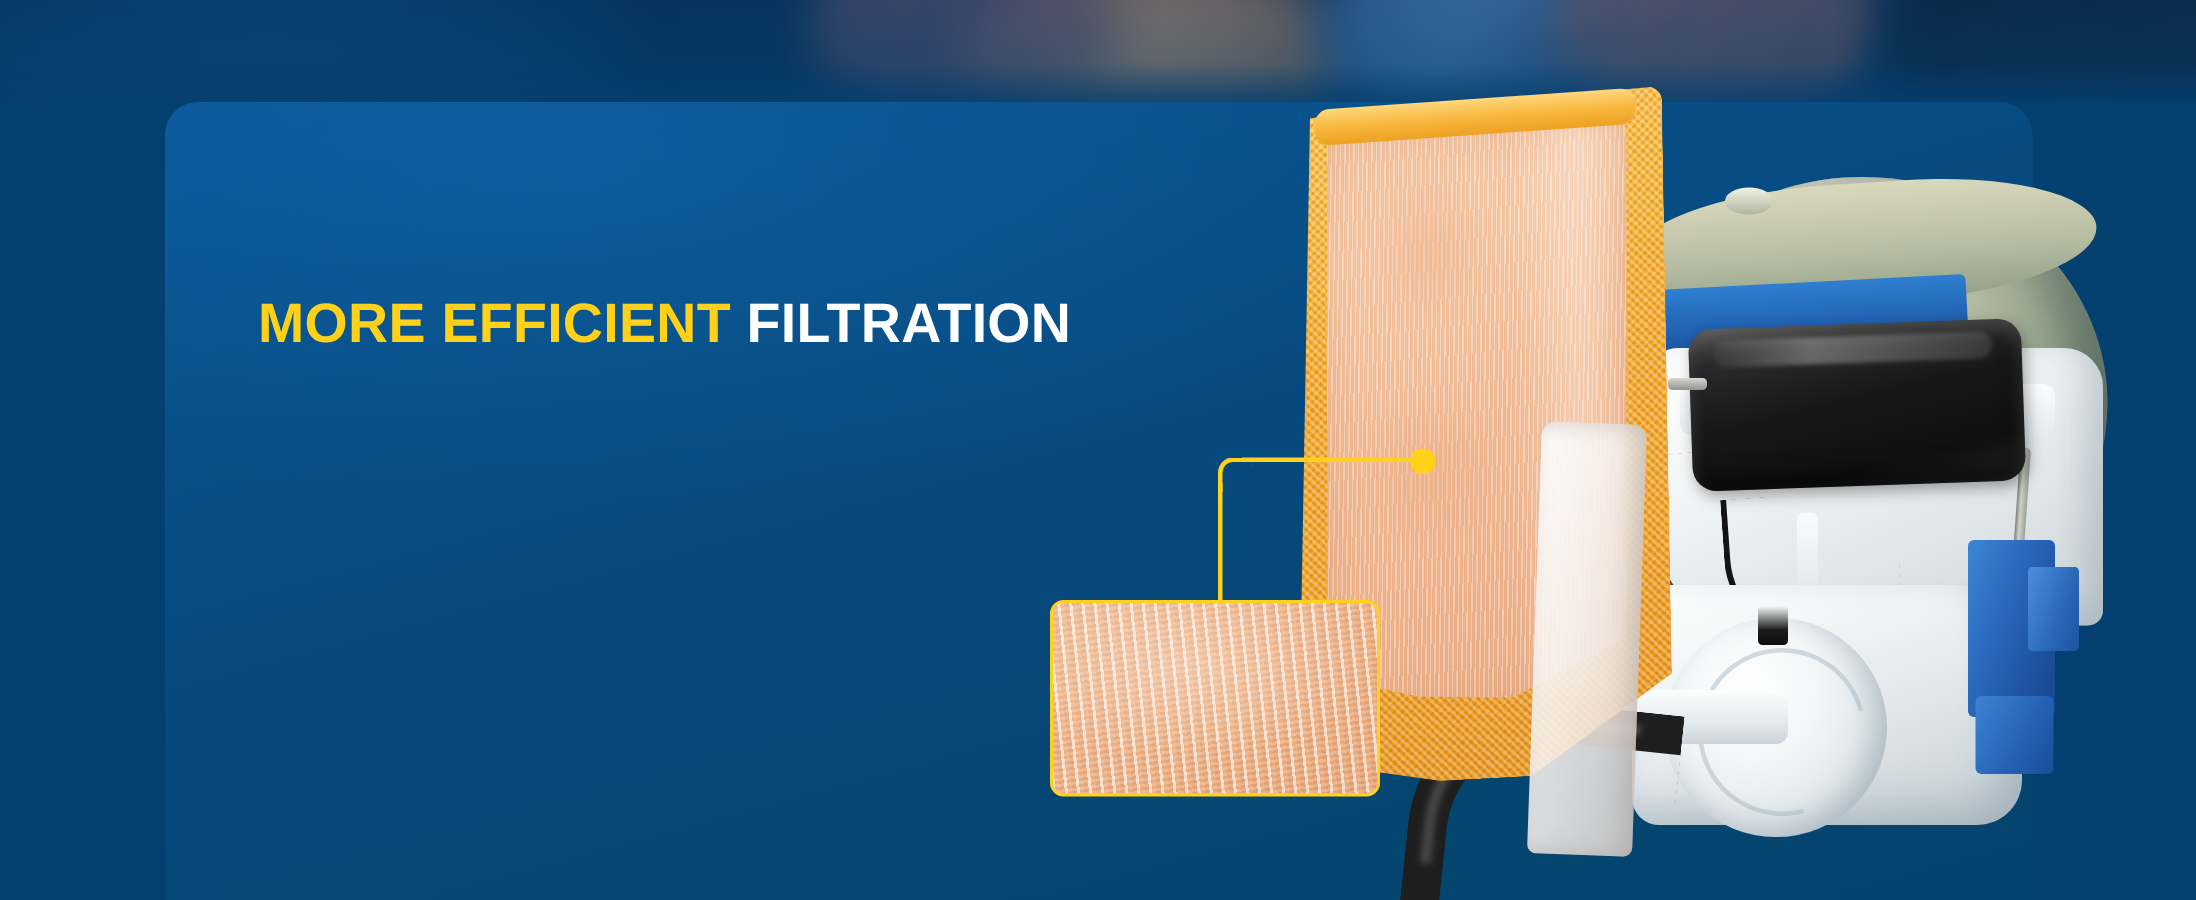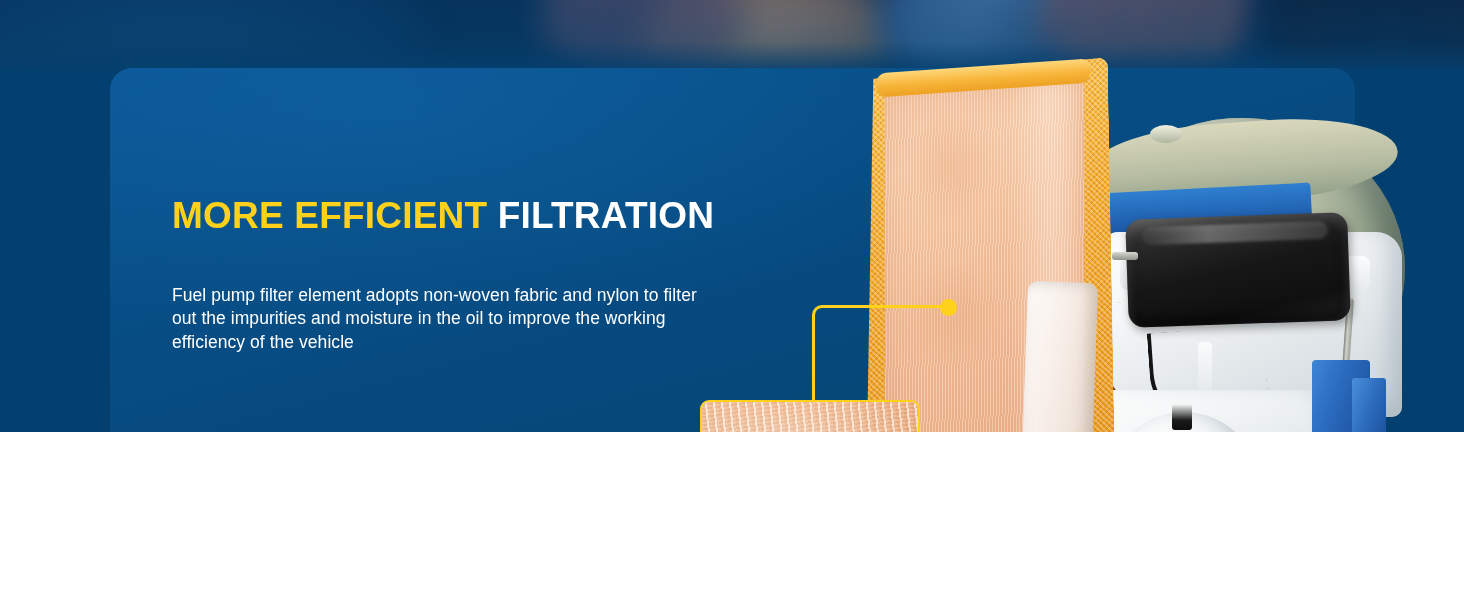--- a/index.html
+++ b/index.html
@@ -3,21 +3,21 @@
 <meta charset="utf-8">
 <style>
   html, body {
     margin: 0;
     padding: 0;
     background: #ffffff;
   }
   .banner {
     position: relative;
     width: 1464px;
-    height: 432px;
+    height: 600px;
     overflow: hidden;
     font-family: "Liberation Sans", sans-serif;
     background: #053f6e;
   }
 
   
   .photo-strip {
     position: absolute;
     left: 0; top: 0;
     width: 1464px;
@@ -525,21 +525,20 @@
   <div class="bg-base"></div>
 
   <div class="card">
     <div class="card-sheen"></div>
   </div>
 
   <div class="headline">
     <span class="hl-accent">MORE EFFICIENT</span><span class="hl-plain"> FILTRATION</span>
   </div>
 
-  <div class="body-copy">Fuel pump filter element adopts non-woven fabric and nylon to filter out the impurities and moisture in the oil to improve the working efficiency of the vehicle</div>
 
   <div class="product">
 
     <div class="flange"></div>
     <div class="flange-rim"></div>
     <div class="flange-hole"></div>
     <div class="flange-hole2"></div>
 
     <div class="blue-strip"></div>
 

